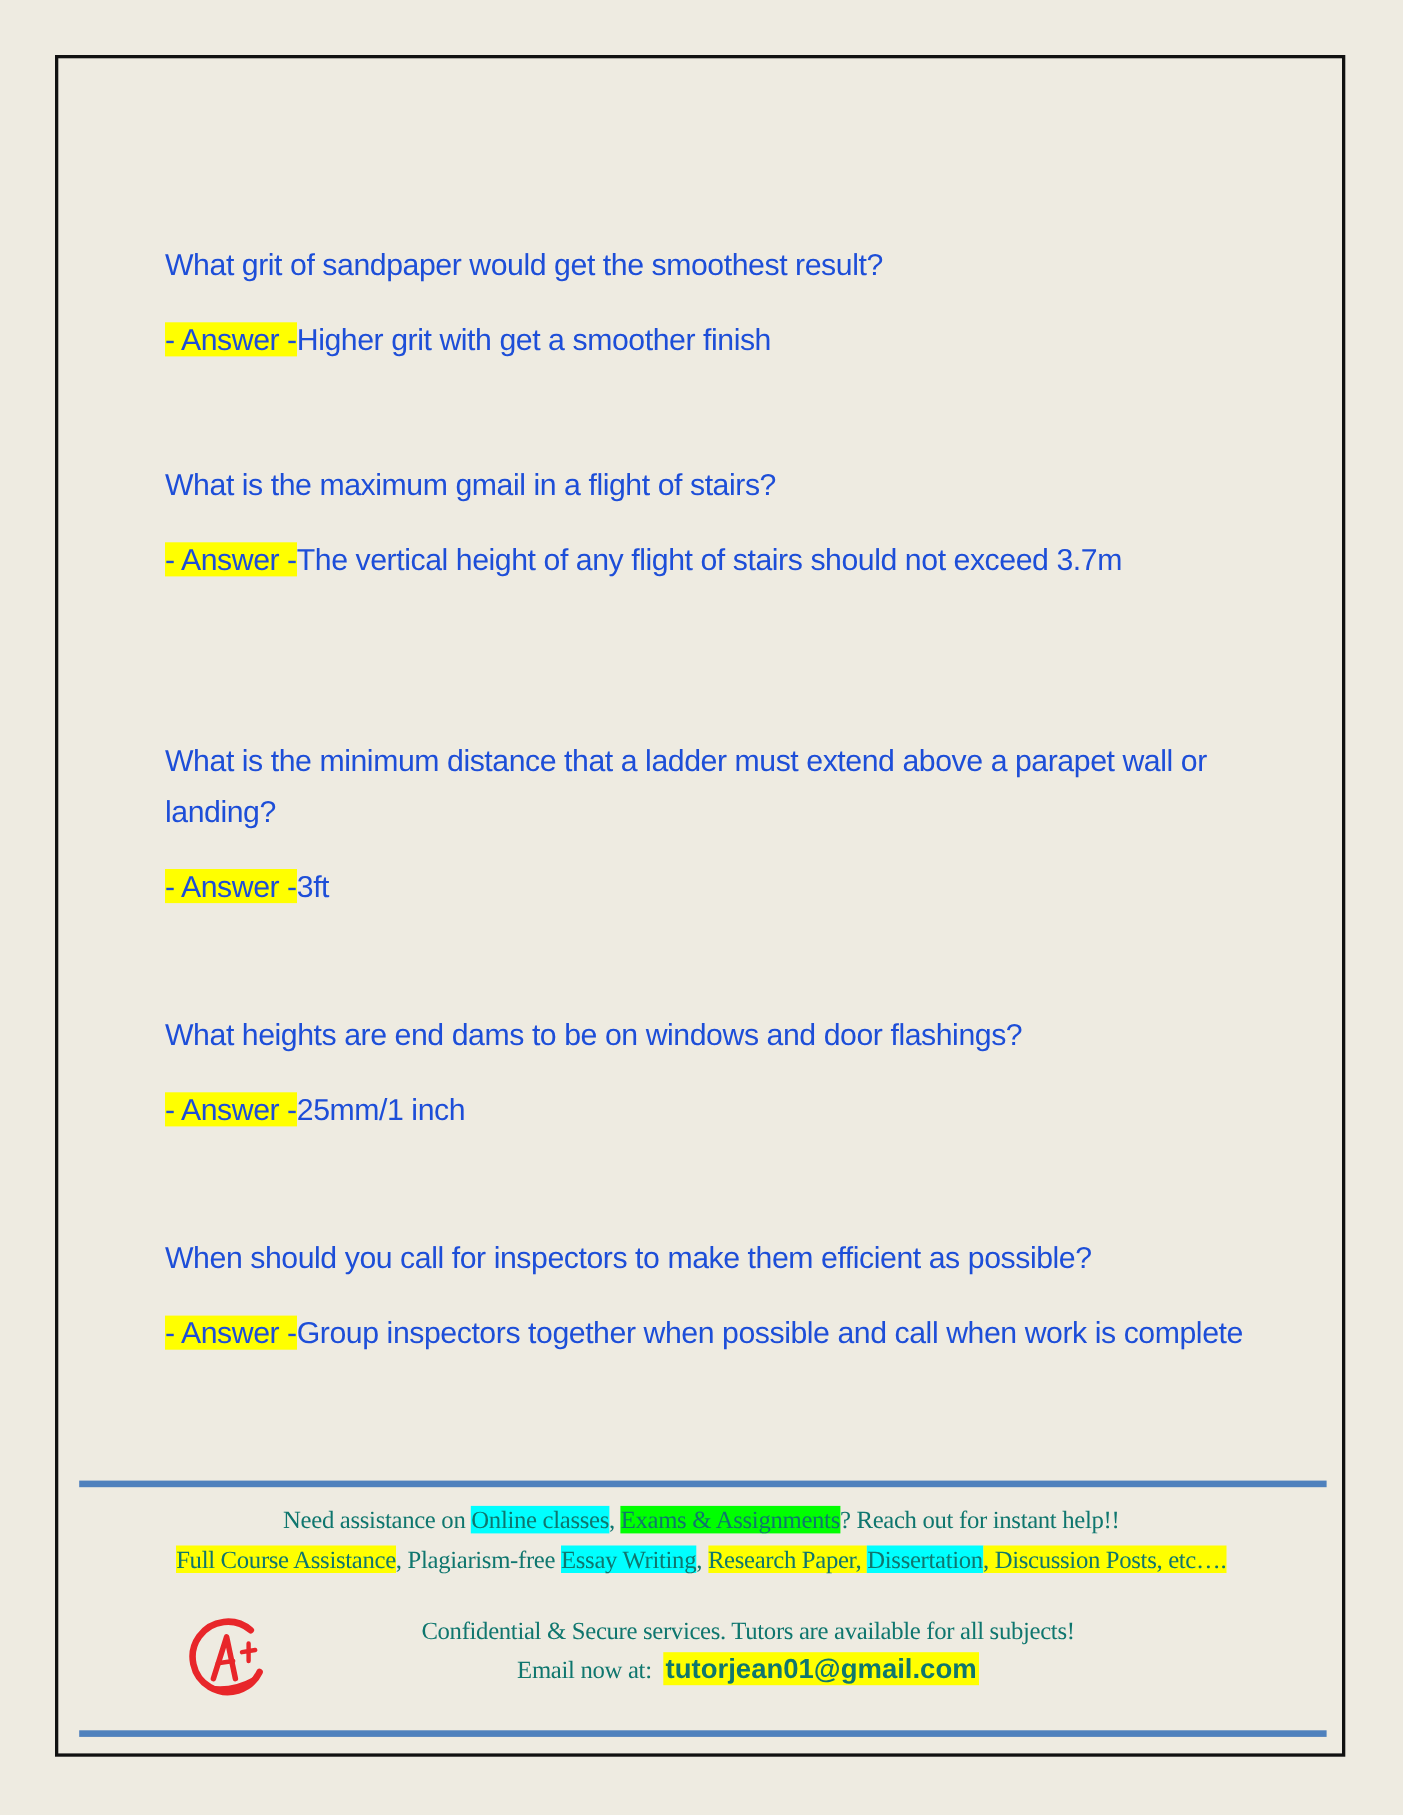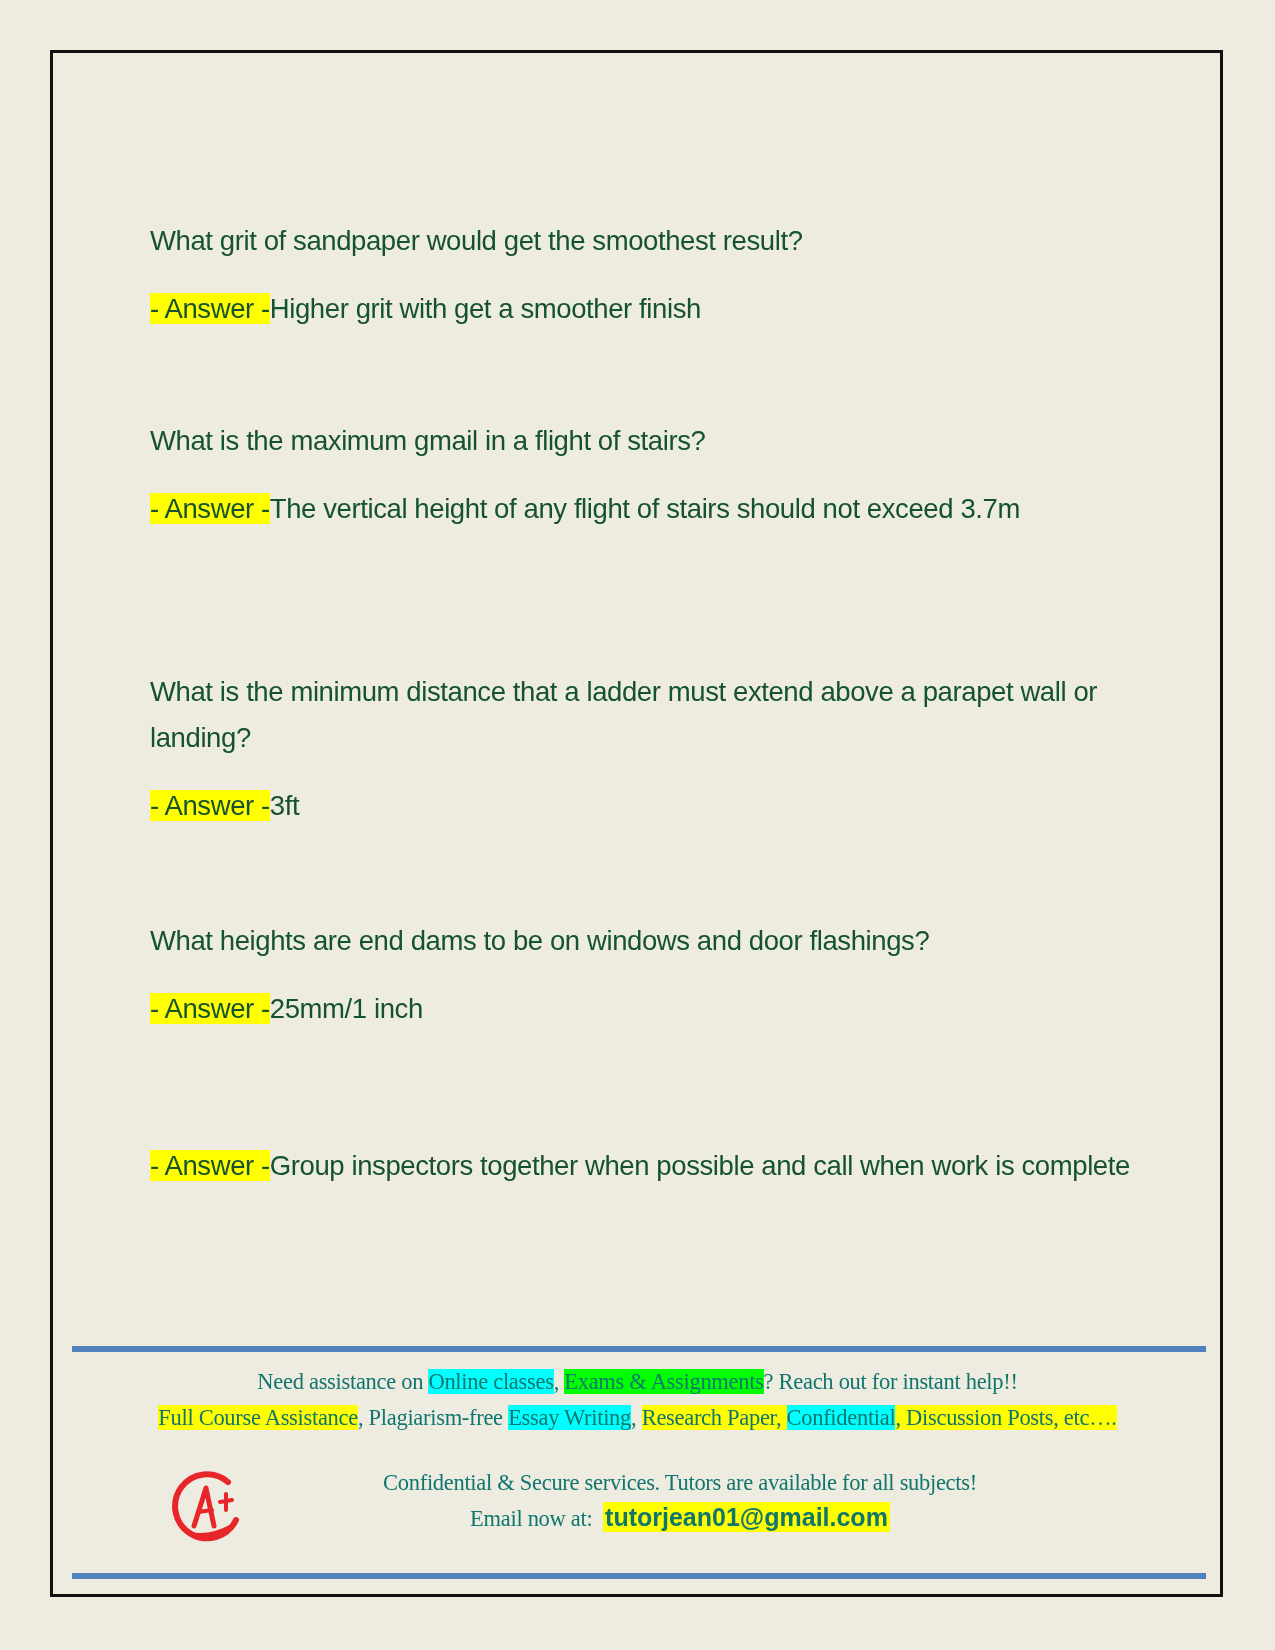--- a/index.html
+++ b/index.html
@@ -15,21 +15,21 @@
       width: 1173px; height: 1547px;
       border: 3px solid #111;
       box-sizing: border-box;
     }
     .qa {
       position: absolute;
       left: 150px;
       width: 980px;
       font-family: "Liberation Sans", "DejaVu Sans", sans-serif;
       font-size: 27.5px;
-      color: #14532d;
+      color: #1d4ed8;
       letter-spacing: -0.4px;
     }
     .qa .q { line-height: 46px; margin: 0; }
     .qa .a { line-height: 46px; margin: 22px 0 0 0; }
     .hl-answer { background: #FFFF00; padding-right: 0; }
     .rule {
       position: absolute;
       left: 72px;
       width: 1134px;
       height: 6px;
@@ -82,31 +82,32 @@
   <p class="q">What is the minimum distance that a ladder must extend above a parapet wall or landing?</p>
   <p class="a"><span class="hl-answer">- Answer -</span><span>3ft</span></p>
 </div>
 
 <div class="qa" style="top:918px;">
   <p class="q">What heights are end dams to be on windows and door flashings?</p>
   <p class="a"><span class="hl-answer">- Answer -</span><span>25mm/1 inch</span></p>
 </div>
 
 <div class="qa" style="top:1121px;">
+  <p class="q">When should you call for inspectors to make them efficient as possible?</p>
   <p class="a"><span class="hl-answer">- Answer -</span><span>Group inspectors together when possible and call when work is complete</span></p>
 </div>
 
 <div class="rule" style="top:1346px;"></div>
 
 <div class="footer-line" style="top:1369px;">
   <span>Need assistance on </span><span class="hl-cyan">Online classes</span><span>, </span><span class="hl-green">Exams &amp; Assignments</span><span>? Reach out for instant help!!</span>
 </div>
 
 <div class="footer-line" style="top:1405px;">
-  <span class="hl-yellow">Full Course Assistance</span><span>, Plagiarism-free </span><span class="hl-cyan">Essay Writing</span><span>, </span><span class="hl-yellow">Research Paper, </span><span class="hl-cyan">Confidential</span><span class="hl-yellow">, Discussion Posts, etc….</span>
+  <span class="hl-yellow">Full Course Assistance</span><span>, Plagiarism-free </span><span class="hl-cyan">Essay Writing</span><span>, </span><span class="hl-yellow">Research Paper, </span><span class="hl-cyan">Dissertation</span><span class="hl-yellow">, Discussion Posts, etc….</span>
 </div>
 
 <svg class="logo" viewBox="0 0 80 80">
   <path d="M58 14 A32 32 0 1 0 66 52" fill="none" stroke="#E8262A" stroke-width="6" stroke-linecap="round"></path>
   <path d="M24 58 L36 20 L44 58" fill="none" stroke="#E8262A" stroke-width="5" stroke-linecap="round" stroke-linejoin="round"></path>
   <path d="M28 44 L42 42" fill="none" stroke="#E8262A" stroke-width="4" stroke-linecap="round"></path>
   <path d="M50 34 L62 32 M56 26 L56 42" fill="none" stroke="#E8262A" stroke-width="4" stroke-linecap="round"></path>
   <path d="M20 66 Q40 70 62 58" fill="none" stroke="#E8262A" stroke-width="4" stroke-linecap="round"></path>
 </svg>
 

